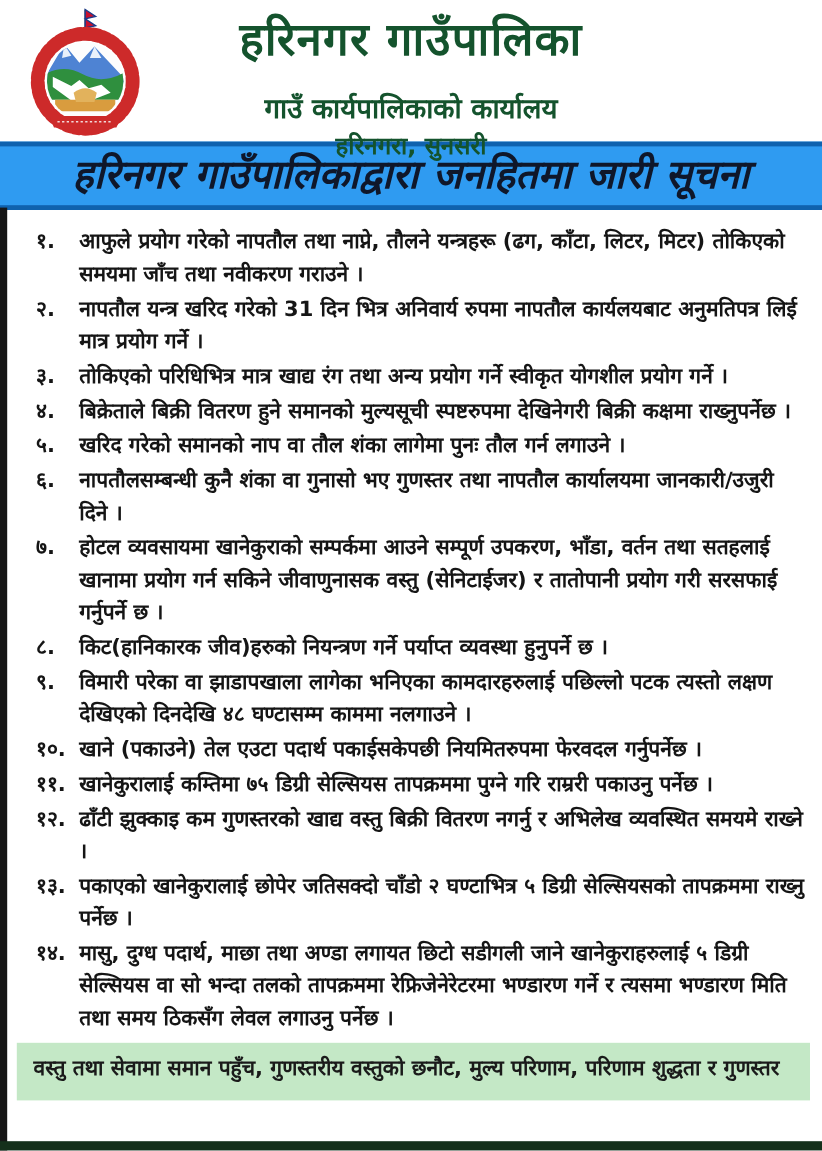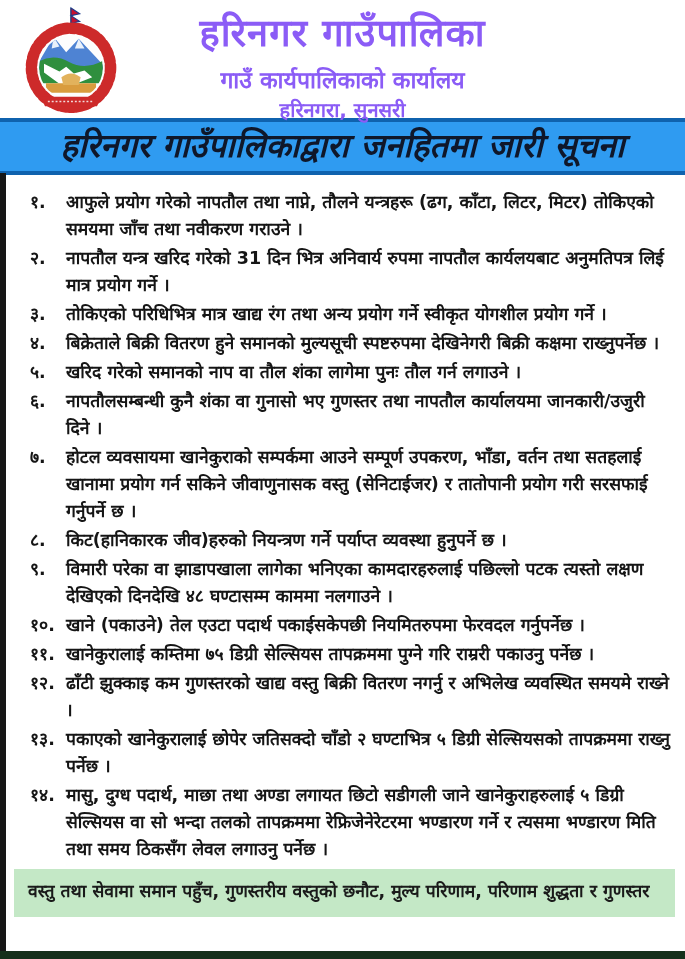--- a/index.html
+++ b/index.html
@@ -9,24 +9,24 @@
     background:#ffffff;
     overflow:hidden;
     font-family:"DejaVu Sans", sans-serif;
     box-sizing:border-box;
   }
   
   .header { position:relative; height:118px; }
   .logo-wrap { position:absolute; left:22px; top:6px; width:98px; height:108px; }
   .header-text {
     position:absolute; left:0; right:0; top:10px;
-    text-align:center; color:#8b5cf6; font-weight:bold;
+    text-align:center; color:#14532d; font-weight:bold;
   }
   .muni-title   { font-size:38px; line-height:46px; letter-spacing:1px; }
-  .office-line  { font-size:23px; line-height:30px; margin-top:9px; }
+  .office-line  { font-size:23px; line-height:30px; margin-top:20px; }
   .address-line { font-size:20px; line-height:26px; margin-top:2px; }
   
   .banner {
     height:49px;
     background:#2f9bf1;
     border-top:4px solid #0f62ae;
     border-bottom:4px solid #0f62ae;
     color:#0f172a;
     font-weight:bold; font-style:italic;
     font-size:33px; line-height:47px;

